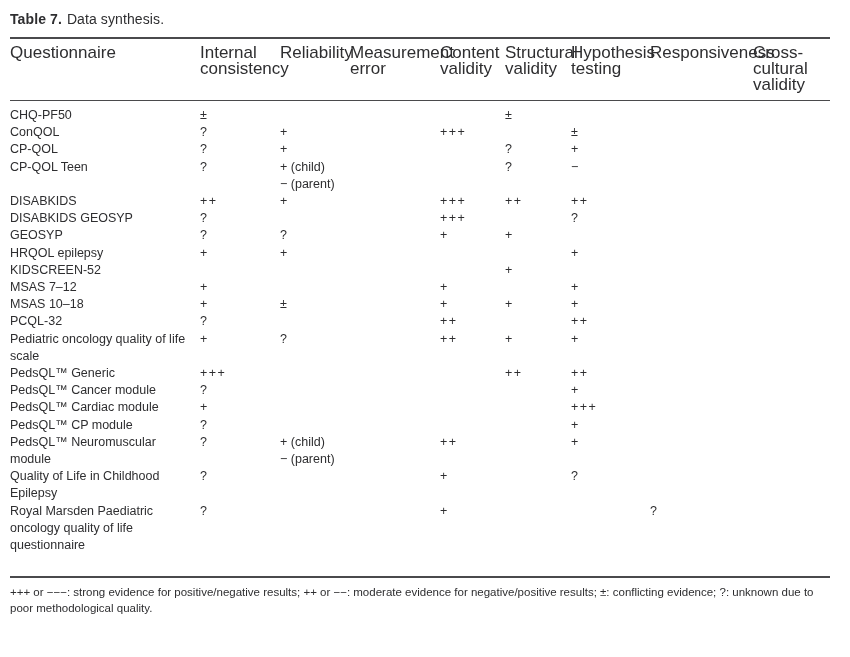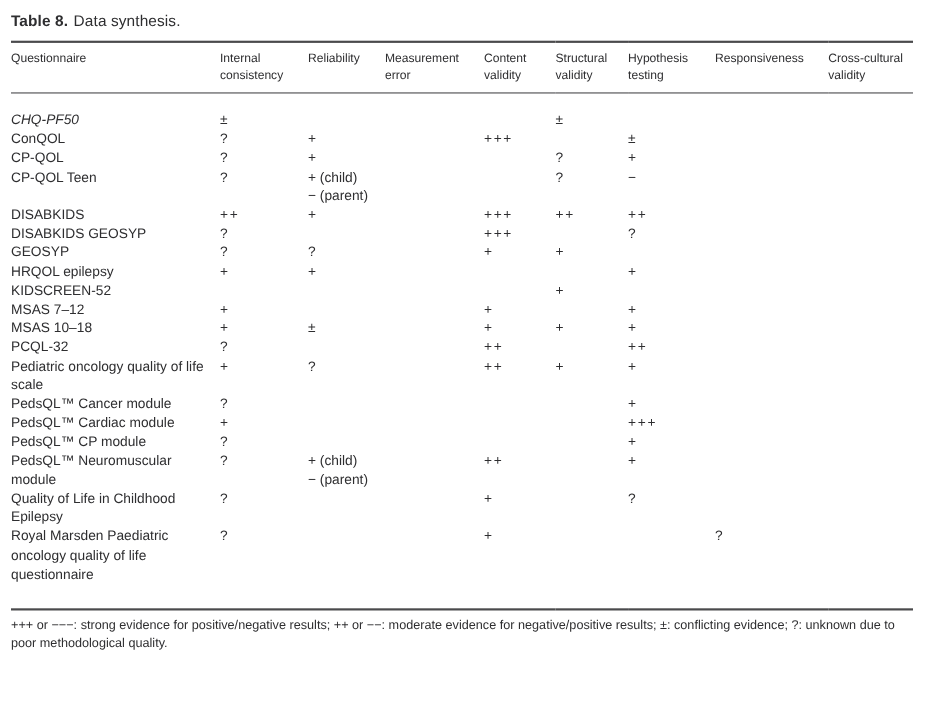--- a/index.html
+++ b/index.html
@@ -38,51 +38,51 @@
   col.c-rel  { width: 70px; }
   col.c-me   { width: 90px; }
   col.c-cv   { width: 65px; }
   col.c-sv   { width: 66px; }
   col.c-ht   { width: 79px; }
   col.c-resp { width: 103px; }
   col.c-cc   { width: 77px; }
   thead th {
     text-align: left;
     font-weight: normal;
-    font-size: 11px;
+    font-size: 17px;
     line-height: 16px;
     vertical-align: top;
     padding: 6px 6px 7px 0;
     border-bottom: 1px solid #4a4a4c;
   }
   tbody td {
     font-size: 12.5px;
     line-height: 17.2px;
     vertical-align: top;
     padding: 0 6px 0 0;
     white-space: pre-line;
   }
-  tbody tr:first-child td { padding-top: 16px; font-style: italic; }
+  tbody tr:first-child td { padding-top: 6px; }
   tbody tr:last-child td { padding-bottom: 22px; }
   td.sym { letter-spacing: 1.5px; }
   .footnote {
     width: 822px;
     font-size: 11.5px;
     line-height: 15.5px;
     margin-top: 7px;
     color: #2e2e30;
   }
 </style>
 </head>
 <body>
 
 <div class="page">
 
   <div class="table-title">
-    <span class="bold">Table 8.</span><span>Data synthesis.</span>
+    <span class="bold">Table 7.</span><span>Data synthesis.</span>
   </div>
 
   <table>
     <colgroup>
       <col class="c-name">
         <col class="c-ic">
         <col class="c-rel">
         <col class="c-me">
       <col class="c-cv">
         <col class="c-sv">
@@ -242,20 +242,31 @@
           <td class="sym">+</td>
           <td class="sym">?</td>
           <td></td>
           <td class="sym">++</td>
           <td class="sym">+</td>
           <td class="sym">+</td>
           <td></td>
           <td></td>
         </tr>
         <tr>
+          <td>PedsQL™ Generic</td>
+          <td class="sym">+++</td>
+          <td></td>
+          <td></td>
+          <td></td>
+          <td class="sym">++</td>
+          <td class="sym">++</td>
+          <td></td>
+          <td></td>
+        </tr>
+        <tr>
           <td>PedsQL™ Cancer module</td>
           <td class="sym">?</td>
           <td></td>
           <td></td>
           <td></td>
           <td></td>
           <td class="sym">+</td>
           <td></td>
           <td></td>
         </tr>

